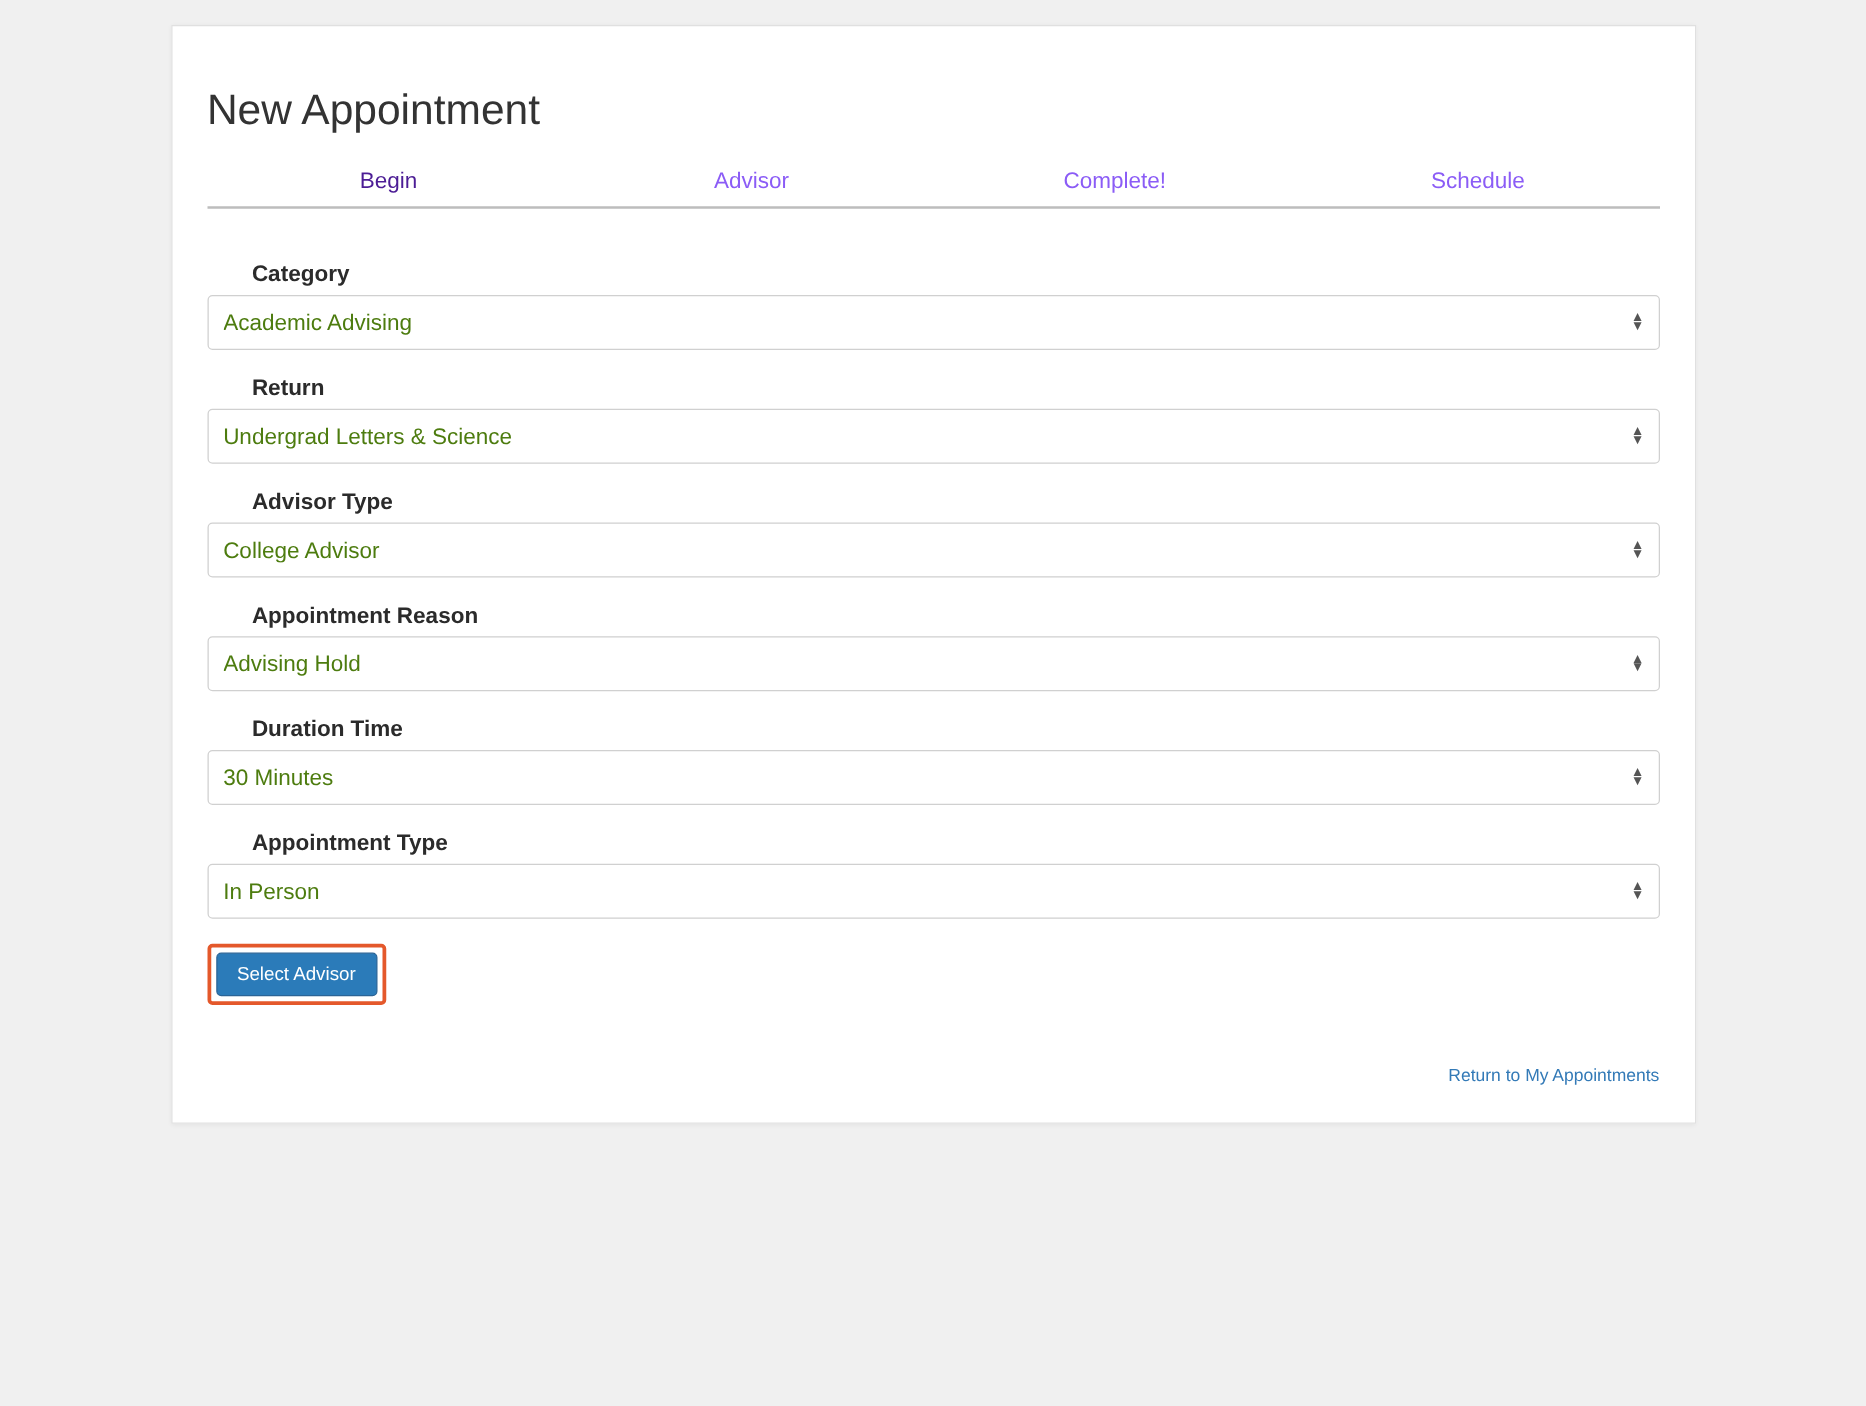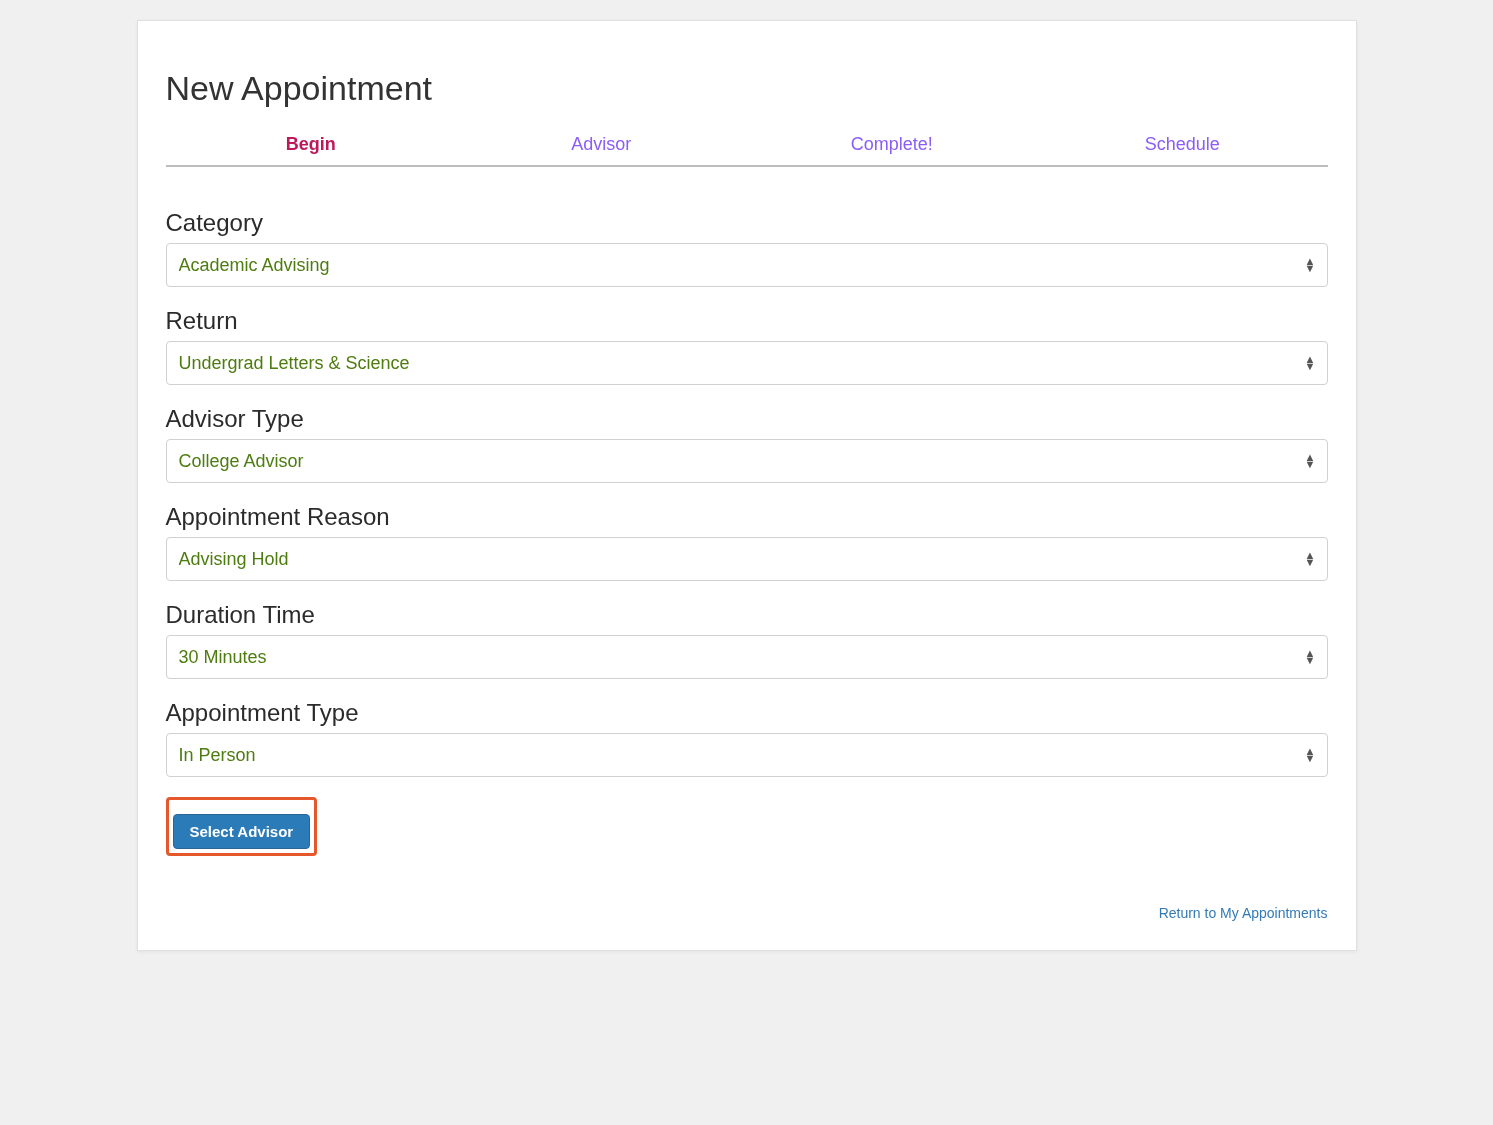--- a/index.html
+++ b/index.html
@@ -31,32 +31,33 @@
   }
   .tab {
     flex: 1;
     text-align: center;
     padding: 8px 0 10px 0;
     font-size: 18px;
     color: #8b5cf6;
     cursor: pointer;
   }
   .tab.active {
-    color: #be185d;
-    font-weight: 700;
+    color: #4c1d95;
+    font-weight: 400;
   }
   .form-group {
     margin-bottom: 20px;
   }
   .form-label {
     display: block;
-    font-size: 24px;
-    font-weight: 400;
+    font-size: 18px;
+    font-weight: 700;
     color: #2b2b2b;
     margin-bottom: 6px;
+    margin-left: 36px;
   }
   .select-wrap {
     position: relative;
     width: 100%;
   }
   .select-control {
     width: 100%;
     height: 44px;
     padding: 8px 36px 8px 12px;
     font-size: 18px;
@@ -88,26 +89,25 @@
     display: inline-block;
     border: 3px solid #e4582b;
     border-radius: 4px;
     padding: 4px;
   }
   .btn-primary {
     display: inline-block;
     background: #2b7bb9;
     color: #fff;
     font-size: 15px;
-    font-weight: 700;
+    font-weight: 400;
     border: 1px solid #2a6496;
     border-radius: 4px;
     padding: 8px 16px;
     cursor: pointer;
-    margin-top: 10px;
   }
   .return-link-wrap {
     text-align: right;
     margin-top: 48px;
   }
   .return-link {
     color: #337ab7;
     font-size: 14px;
     text-decoration: none;
     cursor: pointer;

